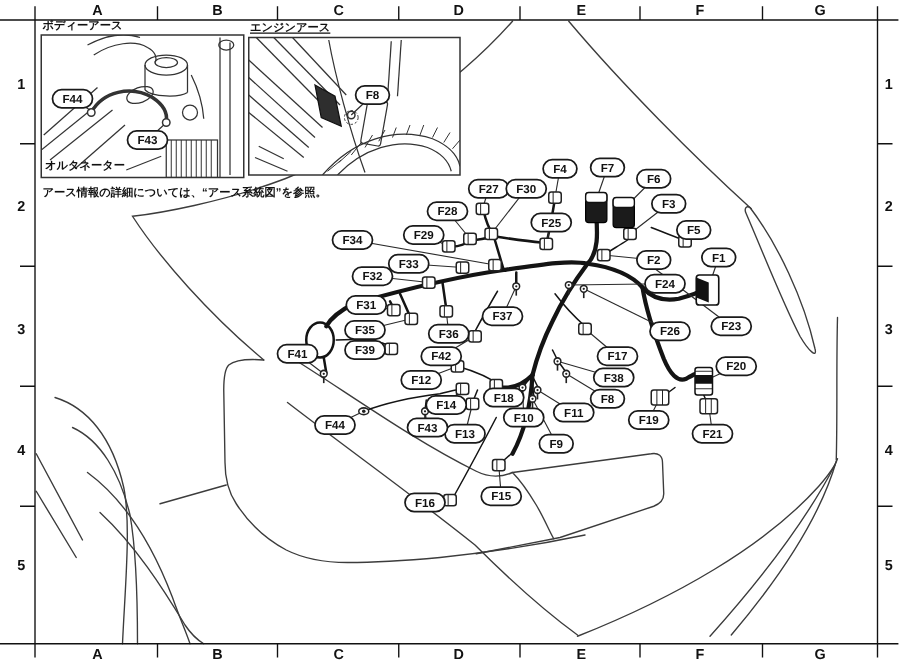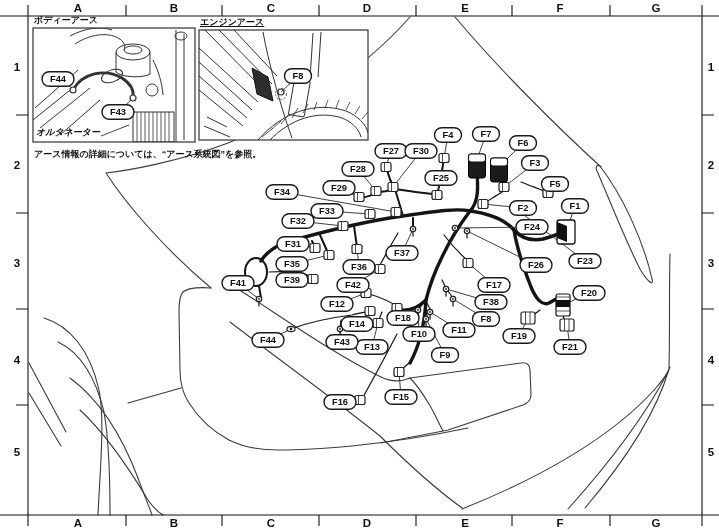--- a/index.html
+++ b/index.html
@@ -596,16 +596,16 @@
         <text x="711" y="267" text-anchor="middle" font-size="11.5" font-weight="bold" fill="#111" font-family="&quot;Liberation Sans&quot;,&quot;DejaVu Sans&quot;,sans-serif">3</text>
         <text x="17" y="364" text-anchor="middle" font-size="11.5" font-weight="bold" fill="#111" font-family="&quot;Liberation Sans&quot;,&quot;DejaVu Sans&quot;,sans-serif">4</text>
         <text x="711" y="364" text-anchor="middle" font-size="11.5" font-weight="bold" fill="#111" font-family="&quot;Liberation Sans&quot;,&quot;DejaVu Sans&quot;,sans-serif">4</text>
         <text x="17" y="456" text-anchor="middle" font-size="11.5" font-weight="bold" fill="#111" font-family="&quot;Liberation Sans&quot;,&quot;DejaVu Sans&quot;,sans-serif">5</text>
         <text x="711" y="456" text-anchor="middle" font-size="11.5" font-weight="bold" fill="#111" font-family="&quot;Liberation Sans&quot;,&quot;DejaVu Sans&quot;,sans-serif">5</text>
       </g>
 </svg>
 
 <div class="jtext" style="left:34px;top:15px;">ボディーアース</div>
 <div class="jtext" style="left:200px;top:17px;text-decoration:underline;">エンジンアース</div>
-<div class="jtext" style="left:36px;top:127px;font-style:italic;">オルタネーター</div>
+<div class="jtext" style="left:36px;top:127px;">オルタネーター</div>
 <div class="jtext note" style="left:34px;top:149px;">アース情報の詳細については、“アース系統図”を参照。</div>
 
 </div>
 
 </body></html>

